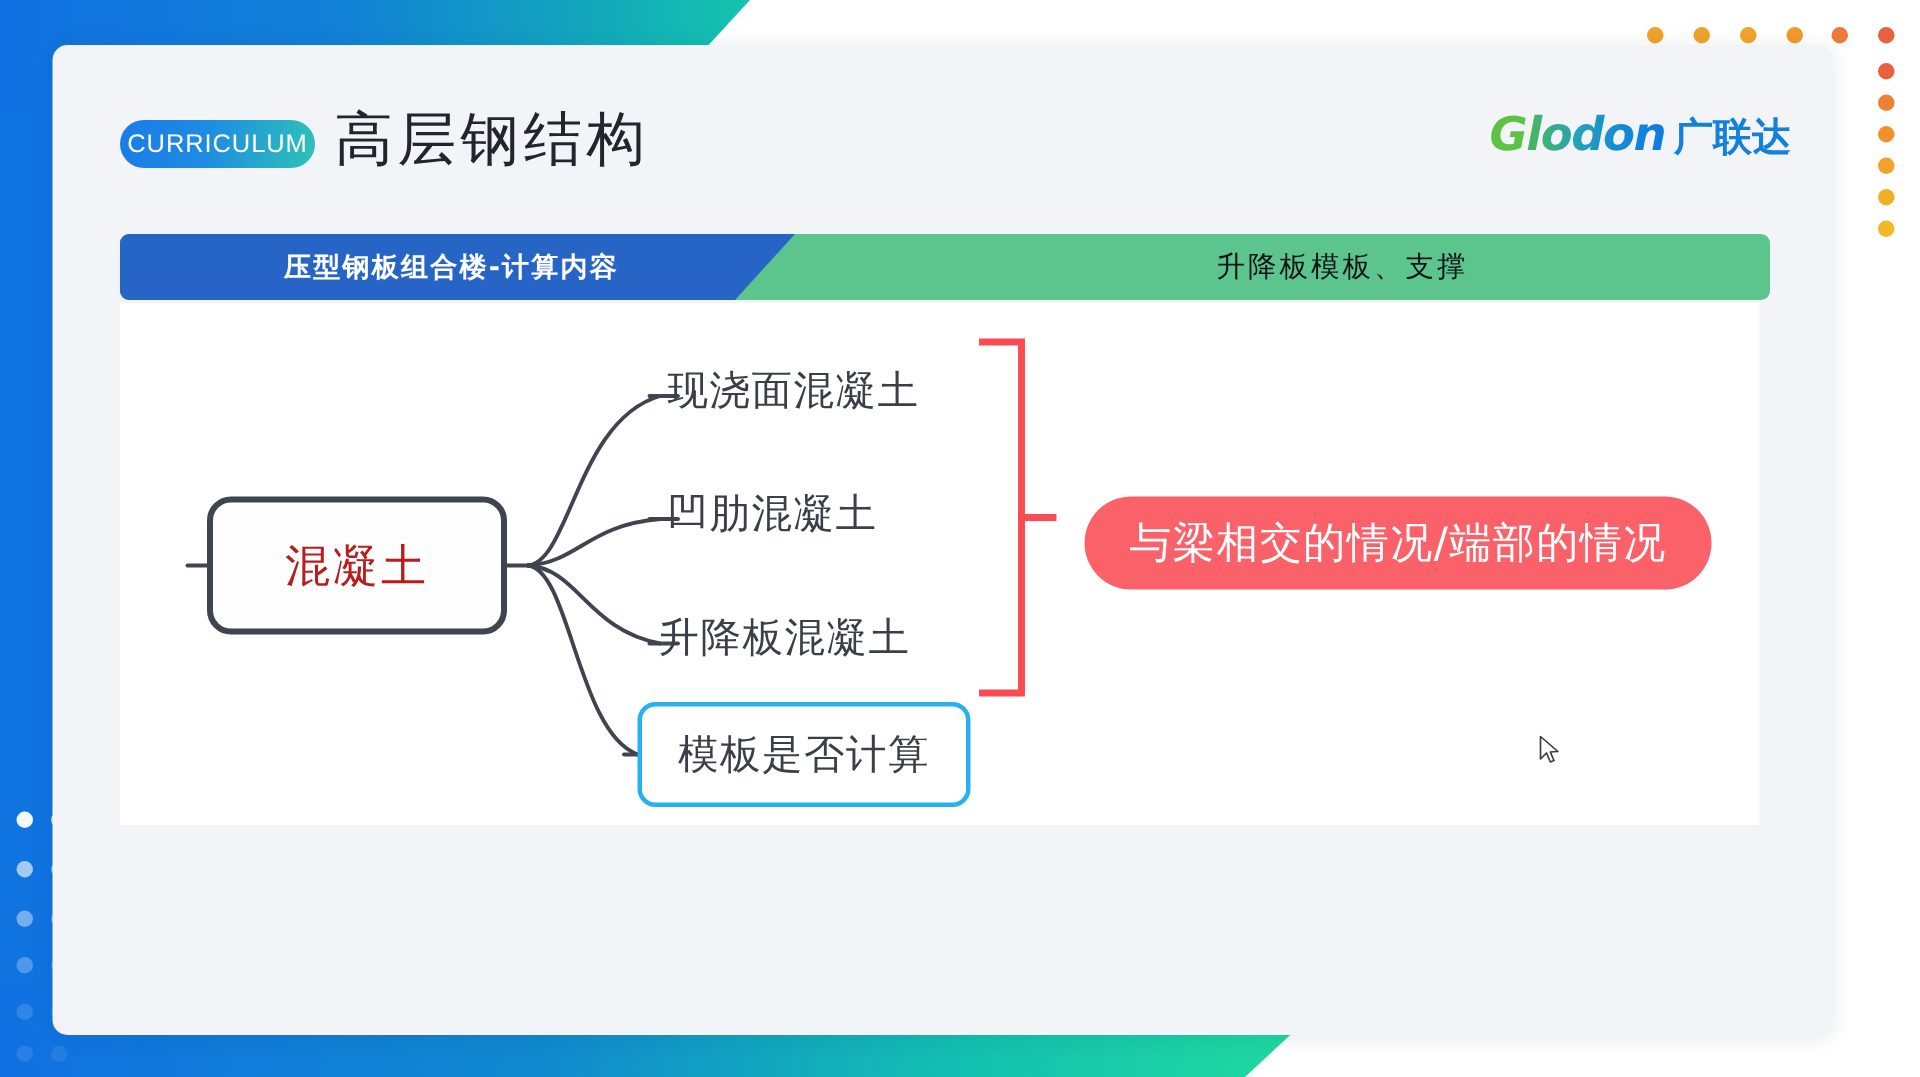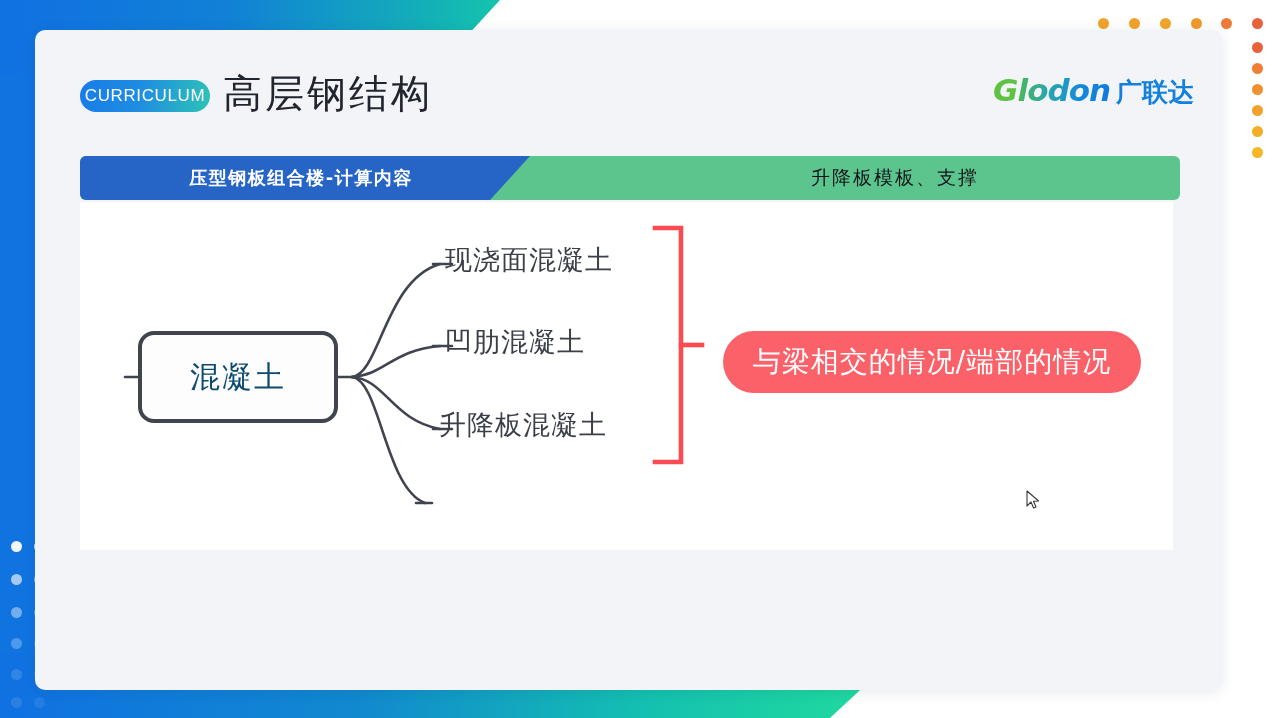--- a/index.html
+++ b/index.html
@@ -105,21 +105,21 @@
 
   
   .mm-node {
     position:absolute; display:flex; align-items:center; justify-content:center;
     font-family:"DejaVu Sans","Liberation Sans",sans-serif;
     white-space:nowrap;
   }
   #node-root {
     left:58px; top:129px; width:200px; height:92px;
     border:4px solid #3f444f; border-radius:16px; background:#fdfdfd;
-    font-size:30px; color:#0c4a6e; letter-spacing:2px;
+    font-size:30px; color:#b91c1c; letter-spacing:2px;
   }
   .mm-leaf {
     font-size:27px; color:#3a3f48; letter-spacing:1px;
   }
   #node-leaf-0 { left:365px; top:40px; }
   #node-leaf-1 { left:365px; top:122px; }
   #node-leaf-2 { left:359px; top:205px; }
   #node-leaf-3 {
     left:345px; top:266px; width:222px; height:70px;
     border:3px solid #29b0ef; border-radius:12px; background:#ffffff;
@@ -219,20 +219,21 @@
         <path d="M 575 26 L 601 26 L 601 260 L 575 260"></path>
         <path d="M 601 143 L 622 143"></path>
       </g>
     </svg>
 
     <div class="mm-node" id="node-root">混凝土</div>
 
     <div class="mm-node mm-leaf" id="node-leaf-0">现浇面混凝土</div>
     <div class="mm-node mm-leaf" id="node-leaf-1">凹肋混凝土</div>
     <div class="mm-node mm-leaf" id="node-leaf-2">升降板混凝土</div>
+    <div class="mm-node mm-leaf" id="node-leaf-3">模板是否计算</div>
 
     <div class="mm-node" id="pill-callout">与梁相交的情况/端部的情况</div>
   </div>
 </div>
 
 <svg id="mouse-cursor" viewBox="0 0 14 20">
   <path d="M1 1 L1 16 L5 12 L7.6 18 L10 17 L7.5 11.3 L12.6 11 Z" fill="#ffffff" stroke="#3a3a3a" stroke-width="1.1" stroke-linejoin="round"></path>
 </svg>
 
 </body></html>

